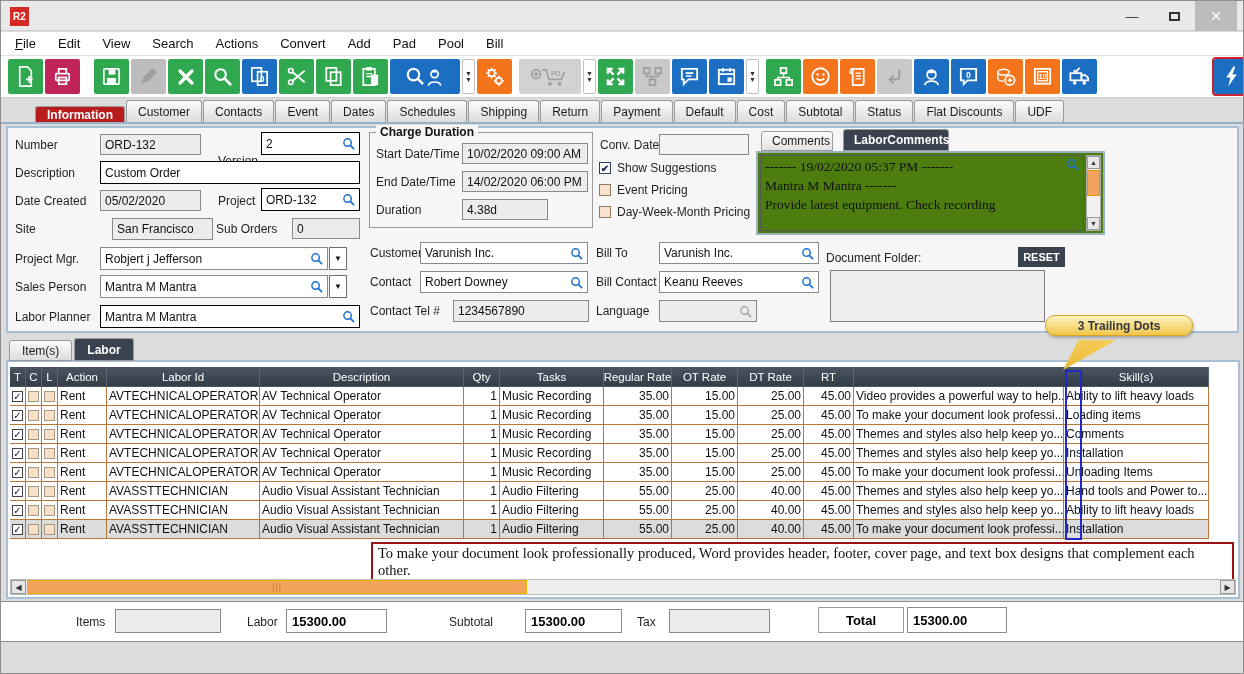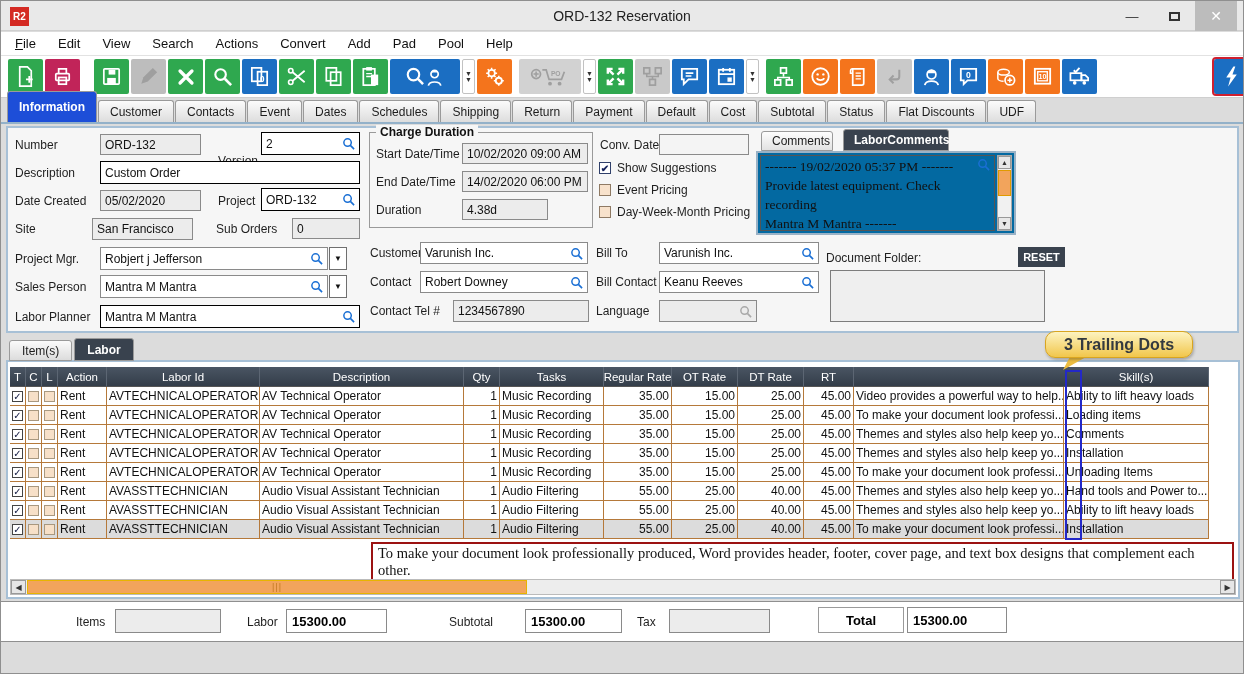--- a/index.html
+++ b/index.html
@@ -24,53 +24,53 @@
   .tb { width:35px; height:35px; margin-right:2px; border-radius:2px; display:flex; align-items:center; justify-content:center; flex:none; }
   .tb svg { display:block; }
   .tb.wideL { width:70px; } .tb.wideM { width:62px; }
   .tb.narrow { width:13px; background:#fff; border:1px solid #c2c2c2; flex-direction:column; color:#333; font-size:7px; line-height:6px; }
   .tb.sel { outline:2px solid #cf2030; outline-offset:0px; }
   .tb-gap { flex:none; }
 
   
   .tabrow { position:absolute; left:0; top:98px; width:100%; height:25px; display:flex; align-items:flex-end; padding-left:6px; border-bottom:2px solid #93b1c9; background:#dcdcdc; }
   .mtab { height:22px; display:flex; align-items:center; padding:0 11px; font-size:12px; color:#1c1c1c; background:linear-gradient(#fbfbfb,#dddddd); border:1px solid #9a9a9a; border-bottom:none; border-radius:3px 3px 0 0; margin-right:1px; white-space:nowrap; }
-  .mtab.active { background:#1d4ed8; color:#fff; font-weight:bold; height:31px; }
+  .mtab.active { background:#b91c1c; color:#fff; font-weight:bold; height:16px;margin-left:28px; }
 
   
   .info-panel { position:absolute; left:5px; top:125px; width:1233px; height:207px; background:#f6f6f6; border:2px solid #a7c0d6; }
   .lbl { position:absolute; font-size:12px; color:#1f1f1f; white-space:nowrap; }
   .fld { position:absolute; border:1px solid #8a8a8a; background:#ececec; font-size:12px; color:#111; padding:0 4px; display:flex; align-items:center; overflow:hidden; white-space:nowrap; }
   .fld.white { background:#fff; }
   .fld.blackb { border:1.5px solid #000; background:#fff; }
   .fld .sic { margin-left:auto; flex:none; display:flex; }
   .ddbtn { position:absolute; border:1px solid #6f6f6f; background:#fff; color:#111; font-size:8px; display:flex; align-items:center; justify-content:center; }
 
   .cd-group { position:absolute; left:361px; top:4px; width:224px; height:96px; border:1px solid #9a9a9a; }
   .cd-legend { position:absolute; left:6px; top:-8px; background:#f6f6f6; padding:0 4px; font-size:12px; font-weight:bold; color:#111; }
 
   .opt { position:absolute; display:flex; align-items:center; font-size:12px; color:#1f1f1f; }
   .optbox { width:12px; height:12px; border:1px solid #8f7a64; background:#f8e2cc; margin-right:6px; display:flex; align-items:center; justify-content:center; font-size:10px; }
   .optbox.checked { background:#fff; border:1px solid #30406a; color:#16235c; font-weight:bold; }
 
   
   .ctab { position:absolute; height:20px; display:flex; align-items:center; padding:0 10px; font-size:12px; background:linear-gradient(#fdfdfd,#e2e2e2); border:1px solid #9a9a9a; border-radius:3px 3px 0 0; color:#1c1c1c; }
   .ctab.active { background:#39424e; color:#fff; font-weight:bold; height:22px; }
-  .cbox { position:absolute; left:748px; top:23px; width:260px; height:84px; border:2px solid #9ab2c6; background:#0369a1; }
+  .cbox { position:absolute; left:748px; top:23px; width:349px; height:84px; border:2px solid #9ab2c6; background:#4d7c0f; }
   .cbox-inner { position:absolute; left:2px; top:2px; right:19px; bottom:2px; border:1px solid #555; overflow:hidden; padding:1px 4px; font-family:"Liberation Serif", serif; font-size:13.5px; line-height:19px; color:#111; }
   .cbox-sic { position:absolute; right:24px; top:4px; }
   .vsb { position:absolute; right:2px; top:2px; width:15px; bottom:2px; background:#f1f1f1; border:1px solid #aaa; }
   .vsb .arr { position:absolute; left:0; width:13px; height:13px; background:#e8e8e8; border:1px solid #999; font-size:7px; color:#333; display:flex; align-items:center; justify-content:center; }
   .vsb .thumb { position:absolute; left:0; top:14px; width:13px; height:26px; background:#f2a45c; border:1px solid #e09a00; }
 
   .reset-btn { position:absolute; left:1010px; top:119px; width:47px; height:20px; background:#39424e; color:#fff; font-size:11px; font-weight:bold; display:flex; align-items:center; justify-content:center; }
   .docbox { position:absolute; left:822px; top:142px; width:215px; height:52px; background:#efefef; border:1px solid #7d7d7d; }
 
   
-  .callout { position:absolute; left:1044px; top:314px; width:148px; height:27px; background:linear-gradient(#fdf3c0,#f1c64b); border:1px solid #d9a520; border-radius:10px; display:flex; align-items:center; justify-content:center; font-size:16px; font-weight:bold; color:#33393f; box-shadow:1px 2px 3px rgba(0,0,0,0.25); z-index:30;margin-top:16px; }
+  .callout { position:absolute; left:1044px; top:314px; width:148px; height:21px; background:linear-gradient(#fdf3c0,#f1c64b); border:1px solid #d9a520; border-radius:10px; display:flex; align-items:center; justify-content:center; font-size:12px; font-weight:bold; color:#33393f; box-shadow:1px 2px 3px rgba(0,0,0,0.25); z-index:30; }
   .callout-tail { position:absolute; left:1062px; top:339px; width:56px; height:30px; background:linear-gradient(#f4cd59,#eab93a); clip-path:polygon(28% 0, 95% 0, 0% 100%); z-index:29; }
 
   
   .detail-tabs { position:absolute; left:8px; top:337px; display:flex; align-items:flex-end; z-index:5; }
   .dtab { height:21px; display:flex; align-items:center; padding:0 12px; font-size:12px; background:linear-gradient(#fbfbfb,#dcdcdc); border:1px solid #9a9a9a; border-radius:3px 3px 0 0; margin-right:2px; color:#1c1c1c; }
   .dtab.active { background:#39424e; color:#fff; font-weight:bold; height:23px; }
 
   
   .table-panel { position:absolute; left:5px; top:359px; width:1234px; height:239px; background:#fff; border:2px solid #a7c0d6; }
   .grid { position:absolute; left:2px; top:5px; }
@@ -98,41 +98,40 @@
   .total-box { position:absolute; border:1px solid #9a9a9a; background:#fff; display:flex; align-items:center; justify-content:center; font-size:13px; font-weight:bold; color:#000; }
   .bottom-strip { position:absolute; left:0; top:642px; width:1244px; height:32px; background:#dcdcdc; }
 </style>
 </head>
 <body>
 
 <div class="window">
 
   <div class="titlebar">
     <span class="appbadge">R2</span>
-    <span class="title">ORD-132 Reservation</span>
     <div class="winctrl">
       <span class="winbtn">—</span>
       <span class="winbtn">
           <span class="maxglyph"></span>
         </span>
       <span class="winbtn close">✕</span>
     </div>
   </div>
 
   <div class="menubar" id="menu-items">
       <span class="menu-item"><u>F</u>ile</span>
       <span class="menu-item">Edit</span>
       <span class="menu-item">View</span>
       <span class="menu-item">Search</span>
       <span class="menu-item">Actions</span>
       <span class="menu-item">Convert</span>
       <span class="menu-item">Add</span>
       <span class="menu-item">Pad</span>
       <span class="menu-item">Pool</span>
-      <span class="menu-item">Help</span>
+      <span class="menu-item">Bill</span>
     </div>
 
   <div class="toolbar" id="toolbar-btns">
       <div class="tb" style="background: rgb(47, 168, 79); color: rgb(255, 255, 255);">
         <svg width="23" height="23" viewBox="0 0 24 24">
           <path d="M6 2h8l4 4v16H6z" stroke="currentColor" fill="none" stroke-width="1.8"></path>
           <path d="M12.5 15h7M16 11.5v7" stroke="currentColor" fill="none" stroke-width="2"></path>
         </svg>
       </div>
       <div class="tb" style="background: rgb(193, 36, 89); color: rgb(255, 255, 255);">
@@ -384,21 +383,21 @@
         <span>ORD-132</span>
         <span class="sic">
           <svg width="13" height="13" viewBox="0 0 14 14">
             <circle cx="6" cy="6" r="4" fill="none" stroke="#1a6fd4" stroke-width="1.6"></circle>
             <line x1="9" y1="9" x2="13" y2="13" stroke="#1a6fd4" stroke-width="1.8"></line>
           </svg>
         </span>
       </div>
 
     <span class="lbl" style="left:7px;top:94px">Site</span>
-    <div class="fld" style="left:84px;top:90px;width:101px;height:22px">
+    <div class="fld" style="left:104px;top:90px;width:101px;height:22px">
         <span>San Francisco</span>
       </div>
     <span class="lbl" style="left:208px;top:94px">Sub Orders</span>
     <div class="fld" style="left:284px;top:90px;width:68px;height:21px">
         <span>0</span>
       </div>
 
     <span class="lbl" style="left:7px;top:124px">Project Mgr.</span>
     <div class="fld white" style="left:92px;top:119px;width:228px;height:23px">
         <span>Robjert j Jefferson</span>
@@ -470,22 +469,22 @@
         </div>
       </div>
 
     <div id="comment-tabs">
         <span class="ctab" style="left: 753px; top: 3px; width: 72px; justify-content: flex-start;">Comments</span>
         <span class="ctab active" style="left: 835px; top: 1px; width: 106px; justify-content: flex-start;">LaborComments</span>
       </div>
     <div class="cbox">
       <div class="cbox-inner" id="comment-lines">
           <div>------- 19/02/2020 05:37 PM -------</div>
+          <div>Mantra M Mantra -------</div>
           <div>Provide latest equipment. Check recording</div>
-          <div>Mantra M Mantra -------</div>
         </div>
       <span class="cbox-sic sic"><svg width="13" height="13" viewBox="0 0 14 14">
             <circle cx="6" cy="6" r="4" fill="none" stroke="#1a6fd4" stroke-width="1.6"></circle>
             <line x1="9" y1="9" x2="13" y2="13" stroke="#1a6fd4" stroke-width="1.8"></line>
           </svg></span>
       <div class="vsb">
         <span class="arr" style="top:0">▲</span>
         <span class="thumb"></span>
         <span class="arr" style="bottom:0">▼</span>
       </div>

